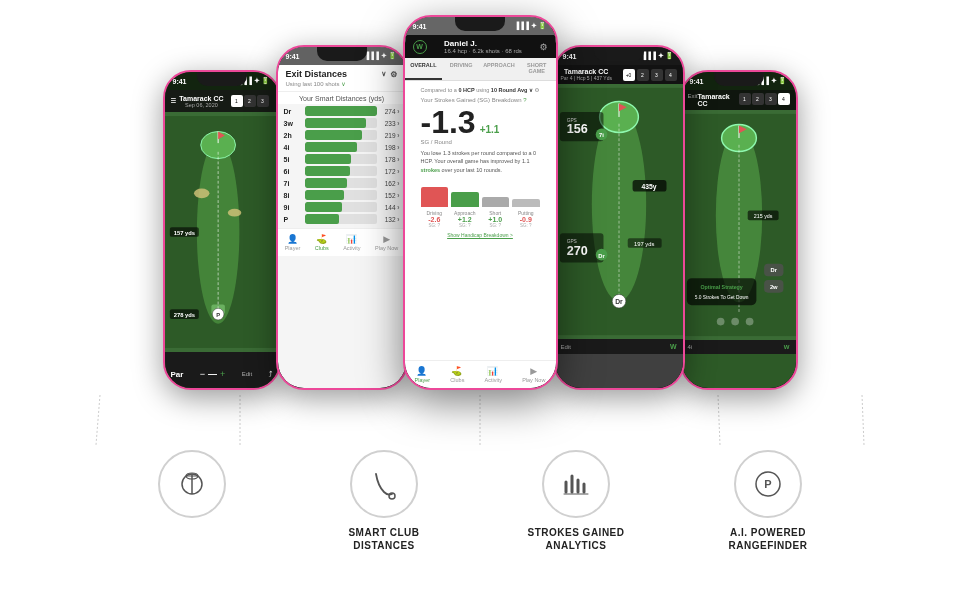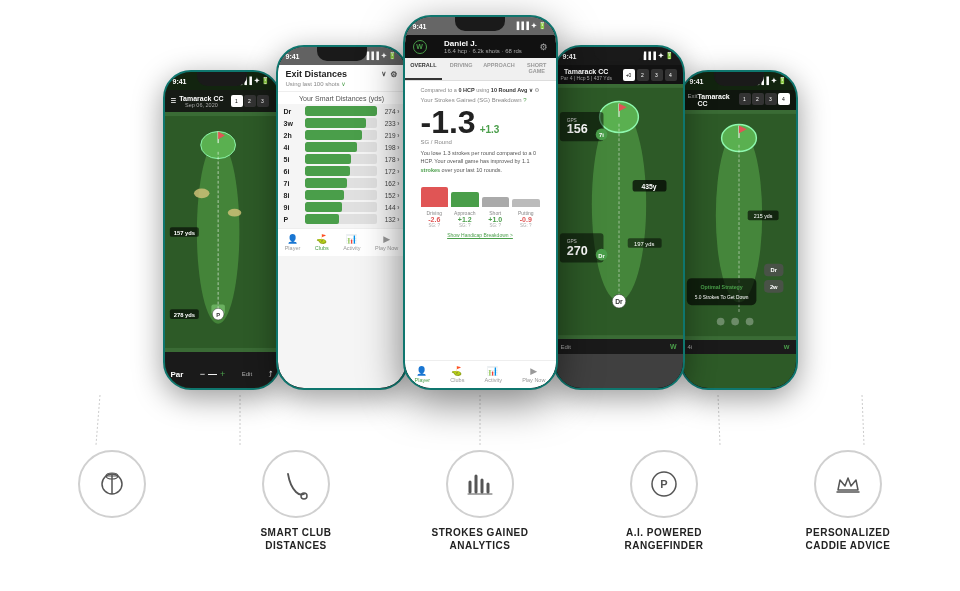--- a/index.html
+++ b/index.html
@@ -37,21 +37,21 @@
       display: flex;
       flex-direction: column;
       align-items: center;
       position: relative;
     }
 
     
     .phone {
       border-radius: 28px;
       background: #1a1a1a;
-      border: 2px solid #0f766e;
+      border: 2px solid #ec4899;
       overflow: hidden;
       position: relative;
       box-shadow: 0 8px 30px rgba(0,0,0,0.4);
     }
 
     .phone-inner {
       width: 100%;
       height: 100%;
       overflow: hidden;
       border-radius: 26px;
@@ -739,21 +739,21 @@
             <div class="phone3-tab">SHORT GAME</div>
           </div>
           <div class="phone3-body">
             <div style="font-size:5.5px;color:#888;margin-bottom:4px">
               Compared to a <span style="color:#333;font-weight:700">0 HCP</span> using <span style="color:#333;font-weight:700">10 Round Avg ∨</span>
               <span style="float:right">⚙</span>
             </div>
             <div style="font-size:6px;color:#888;margin-bottom:3px">Your Strokes Gained (SG) Breakdown <span style="color:#4a9e4a">?</span></div>
             <div style="display:flex;align-items:baseline;gap:4px;margin-bottom:1px">
               <span class="sg-value">-1.3</span>
-              <span class="sg-plus">+1.3</span>
+              <span class="sg-plus">+1.1</span>
             </div>
             <div class="sg-label">SG / Round</div>
             <div class="sg-desc">
               You lose 1.3 strokes per round compared to a 0 HCP. Your overall game has improved by 1.1 <span style="color:#4a9e4a;font-weight:600">strokes</span> over your last 10 rounds.
             </div>
 
             <div class="sg-bars">
               <div class="sg-bar-item">
                   <div class="sg-bar-red"></div>
                 </div>
@@ -984,26 +984,16 @@
       <div class="feature-icon-circle">
         <svg viewBox="0 0 36 36" stroke="#555" fill="none" stroke-width="1.5">
 
           <circle cx="18" cy="18" r="12" stroke="#555" stroke-width="1.5"></circle>
           <text x="18" y="22" fill="#555" font-size="11" text-anchor="middle" font-weight="600" stroke="none">P</text>
         </svg>
       </div>
       <div class="feature-label">A.I. POWERED<br>RANGEFINDER</div>
     </div>
 
-    <div class="feature-item">
-      <div class="feature-icon-circle">
-        <svg viewBox="0 0 36 36" stroke="#555" fill="none" stroke-width="1.5">
-
-          <path d="M8 24 L10 14 L15 20 L18 12 L21 20 L26 14 L28 24 Z" stroke="#555" stroke-width="1.5" fill="none" stroke-linejoin="round"></path>
-          <line x1="7" y1="26" x2="29" y2="26" stroke="#555" stroke-width="1.5" stroke-linecap="round"></line>
-        </svg>
-      </div>
-      <div class="feature-label">PERSONALIZED<br>CADDIE ADVICE</div>
-    </div>
 
   </div>
 
 </div>
 
 </body></html>

